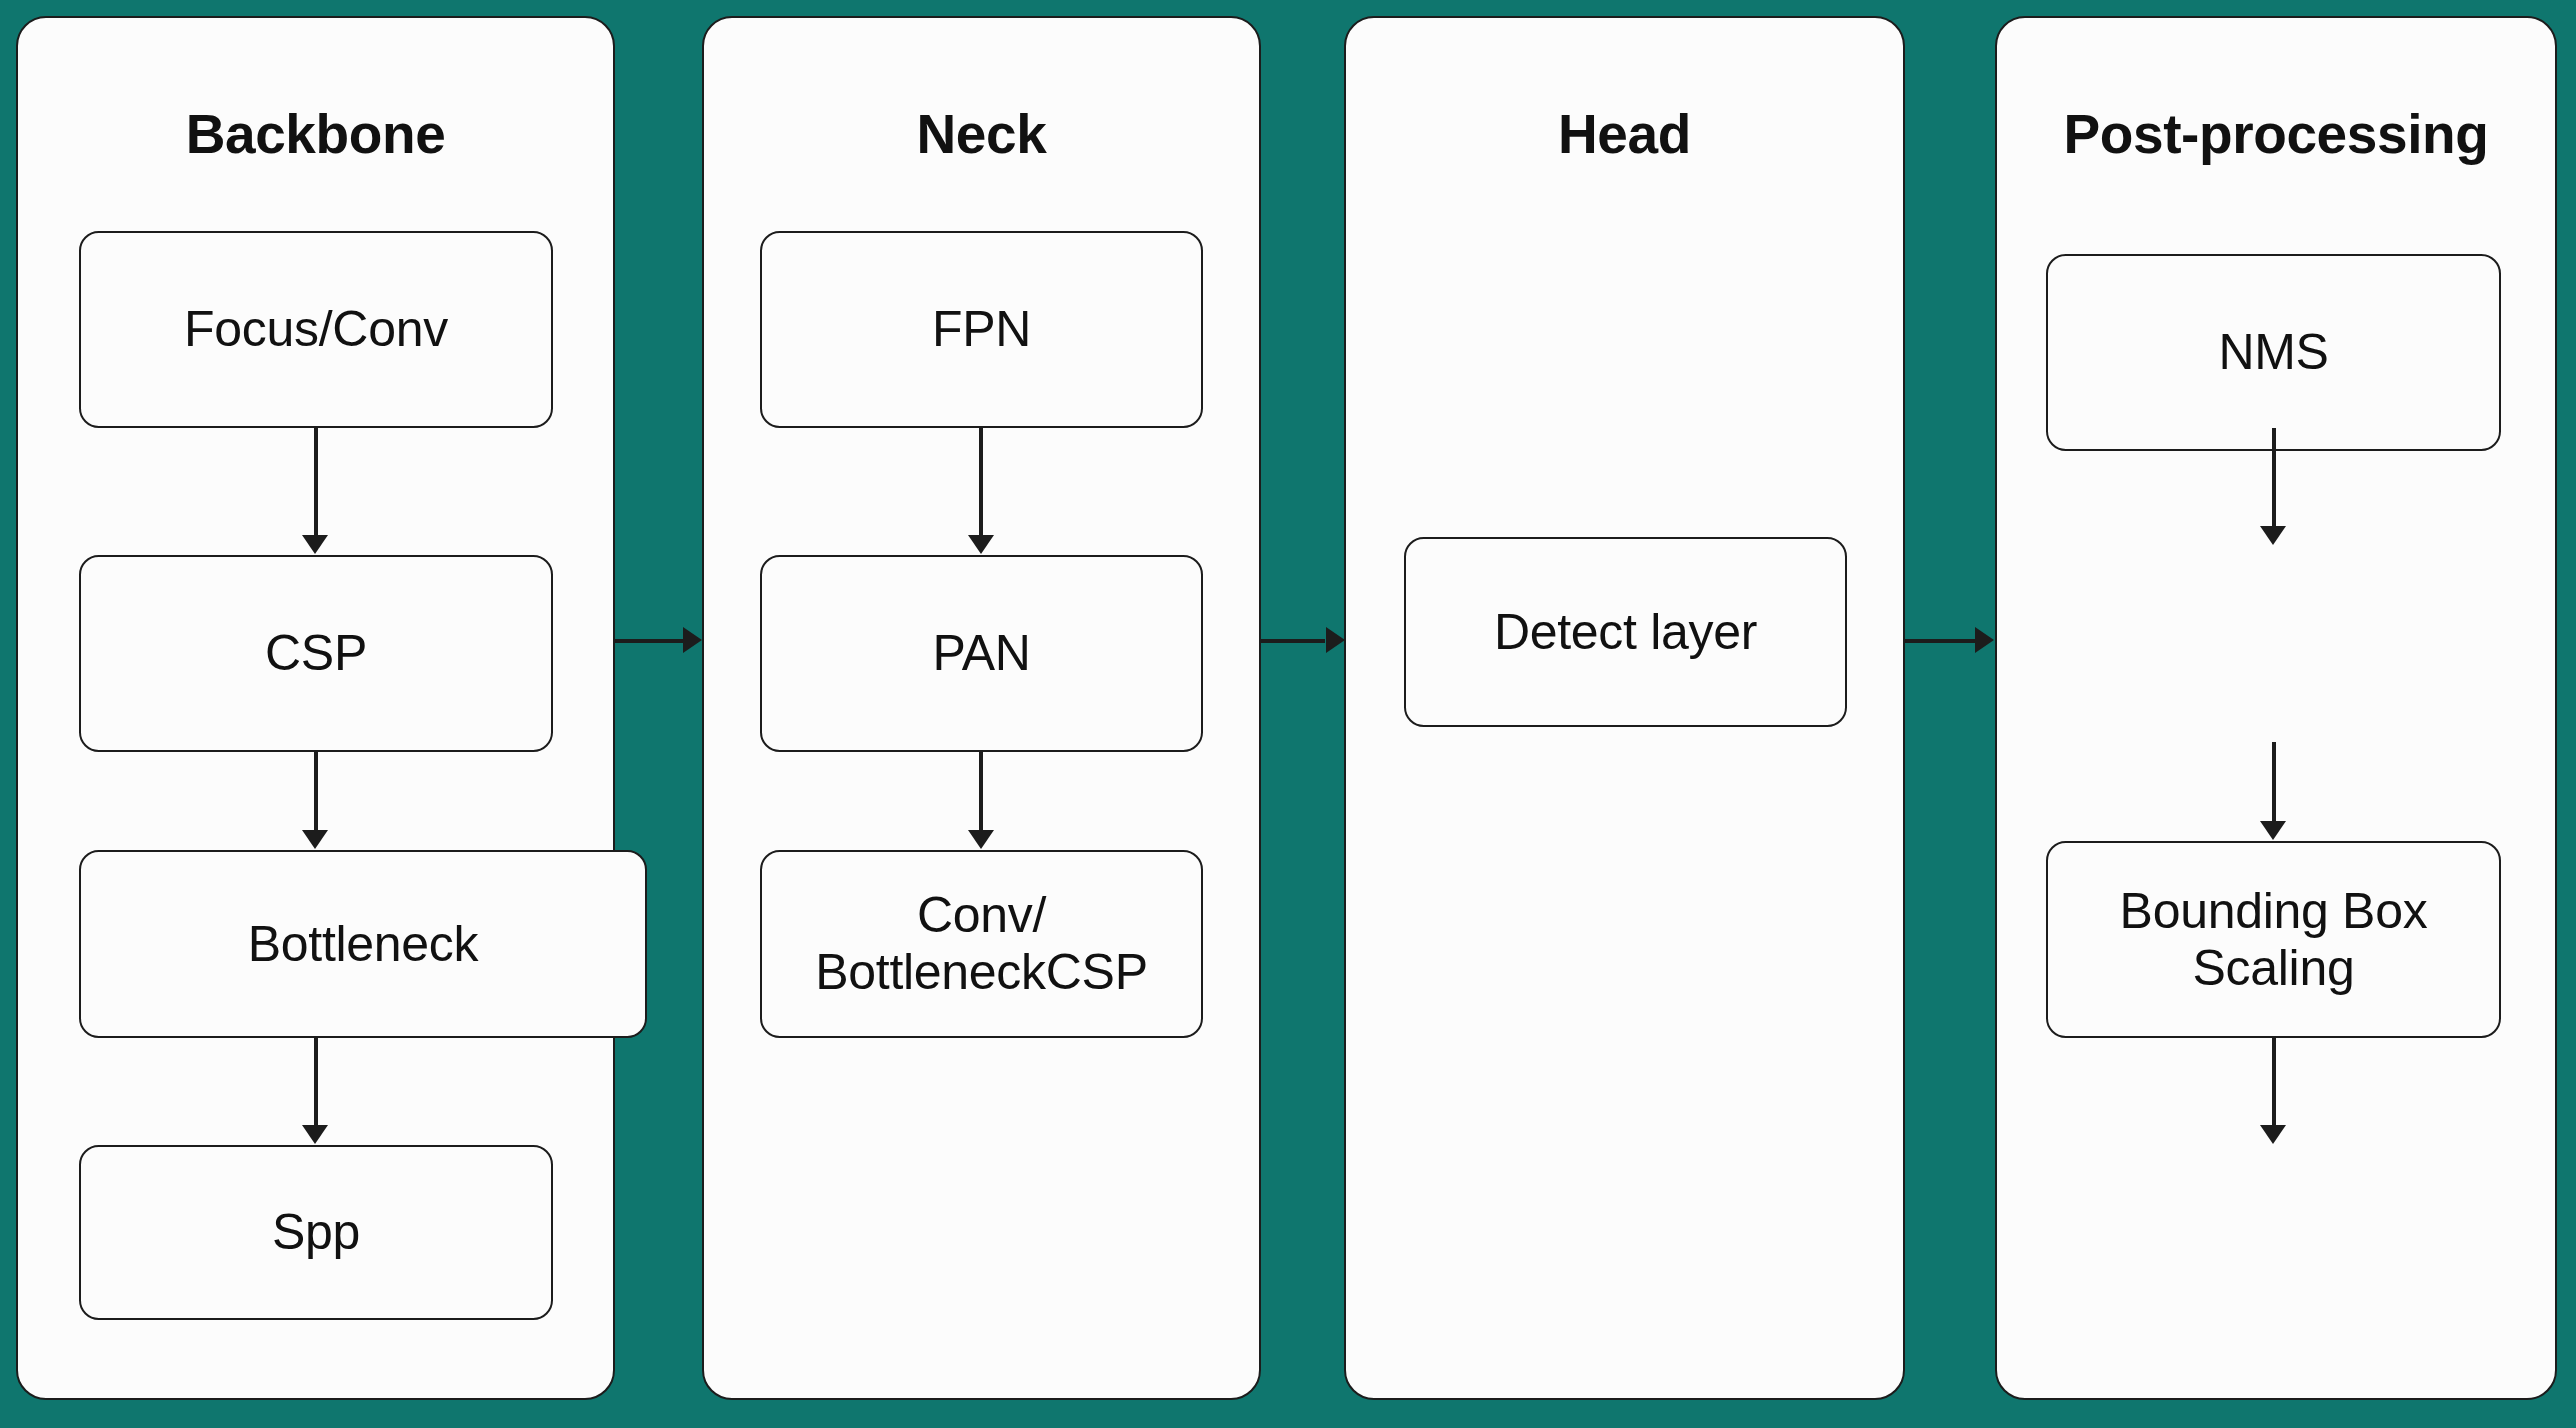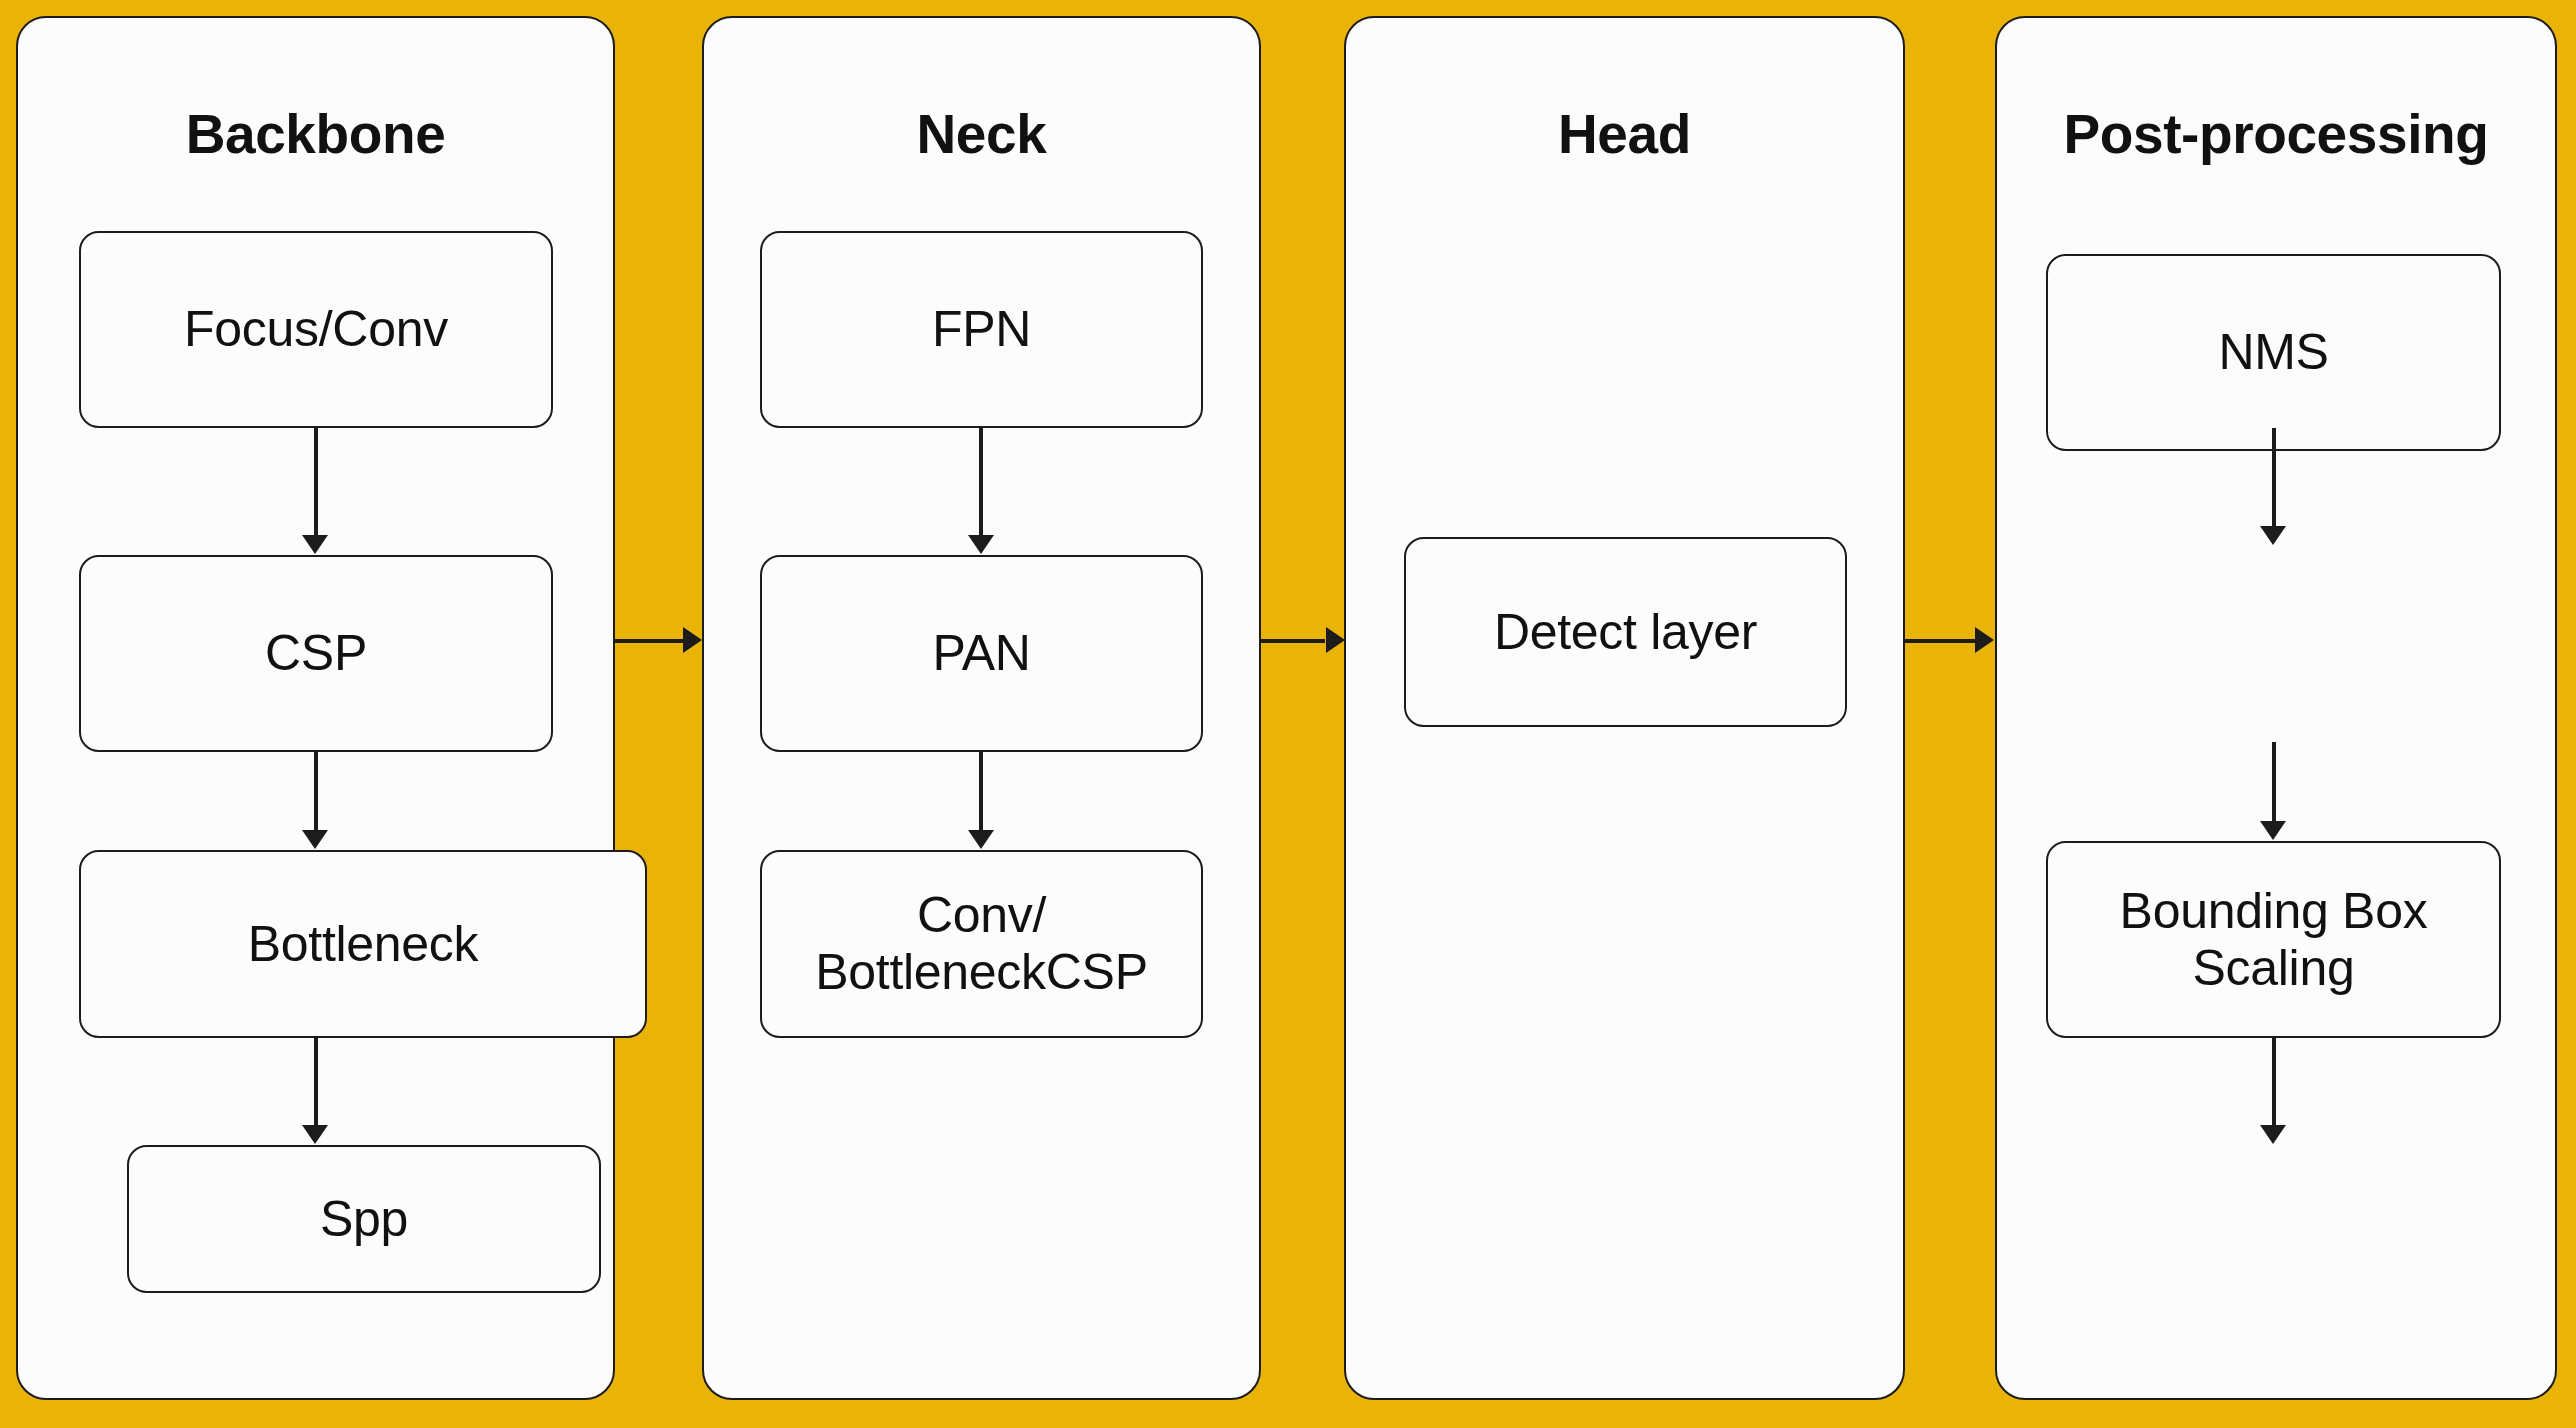--- a/index.html
+++ b/index.html
@@ -8,21 +8,21 @@
     padding: 0;
     background: #ffffff;
   }
   body {
     font-family: "Liberation Sans", sans-serif;
   }
   #canvas {
     position: relative;
     width: 2576px;
     height: 1428px;
-    background: #eab308;
+    background: #0f766e;
     overflow: hidden;
   }
 
   
   .column {
     position: absolute;
     box-sizing: border-box;
     border: 2.7px solid #1c1c1c;
     border-radius: 30px;
     background: #fcfcfc;
@@ -110,21 +110,21 @@
   </div>
   <div class="v-conn" style="left:314px; top:751px; height:79px;"></div>
   <div class="v-arrowhead" style="left:302px; top:830px;"></div>
 
   <div class="node" style="left:79px; top:850px; width:568px; height:188px;">
     <span class="node-label">Bottleneck</span>
   </div>
   <div class="v-conn" style="left:314px; top:1038px; height:88px;"></div>
   <div class="v-arrowhead" style="left:302px; top:1125px;"></div>
 
-  <div class="node" style="left:79px; top:1145px; width:474px; height:148px;margin-left:48px;">
+  <div class="node" style="left:79px; top:1145px; width:474px; height:175px;">
     <span class="node-label">Spp</span>
   </div>
 
   <div class="column" style="left:702px; top:16px; width:559px; height:1384px;">
     <div class="col-title" style="top:89px;">Neck</div>
   </div>
 
   <div class="node" style="left:760px; top:231px; width:443px; height:197px;">
     <span class="node-label">FPN</span>
   </div>

